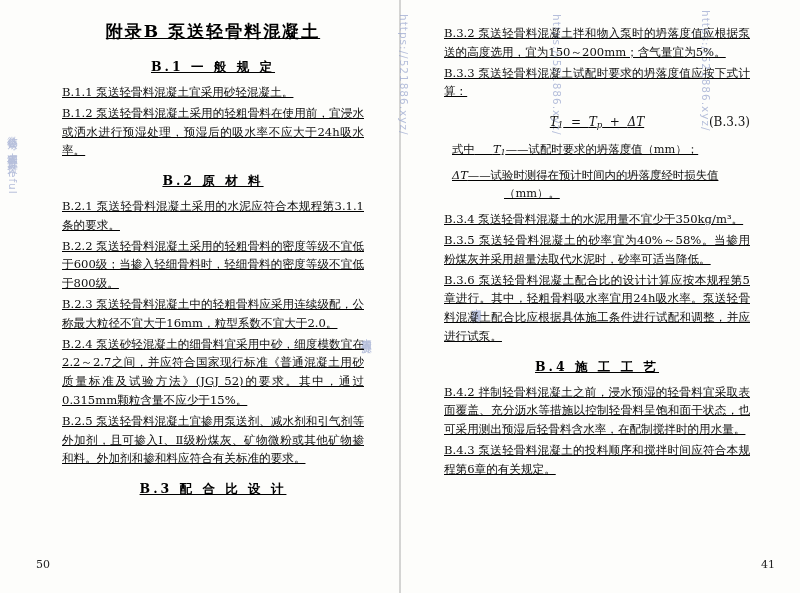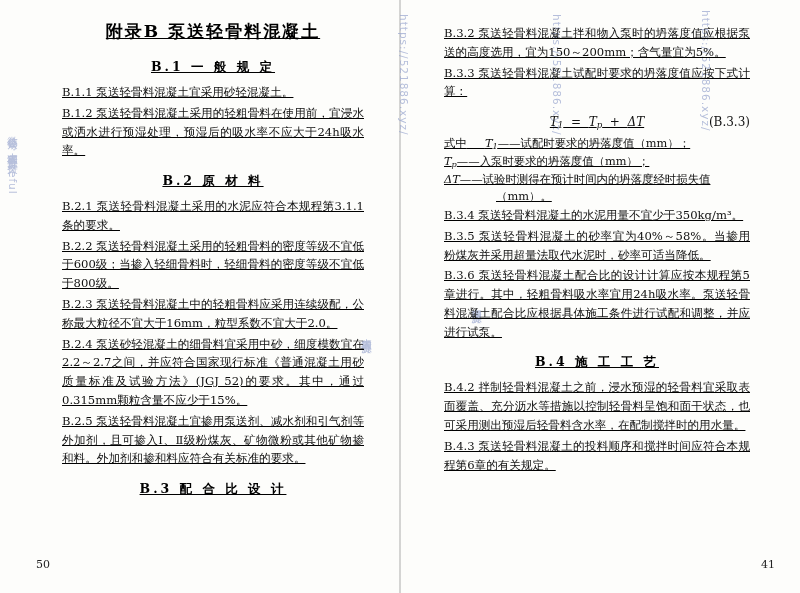--- a/index.html
+++ b/index.html
@@ -94,21 +94,21 @@
   }
   .formula-line .eqno {
     position: absolute;
     right: 0;
     font-style: normal;
   }
   .where-line {
     font-family: "DejaVu Serif", "Liberation Serif", serif;
     font-size: 11.4px;
     line-height: 1.55;
-    margin: 0;
+    margin: 8px;
     padding-left: 52px;
     text-indent: -52px;
     color: #111;
   }
   .where-label { padding-left: 0; text-indent: 0; }
   .sub { font-size: 0.72em; vertical-align: -0.25em; }
   .italic { font-style: italic; }
   .pagenum {
     position: absolute;
     bottom: 22px;
@@ -167,23 +167,20 @@
         <span class="italic">ΔT</span>
         <span class="eqno">(B.3.3)</span>
       </div>
     </div>
 
     <p class="where-line where-label">
       <span>式中</span>&nbsp;&nbsp;&nbsp;&nbsp;
       <span class="italic">T</span><span class="sub italic">1</span><span>——试配时要求的坍落度值（mm）；</span>
     </p>
     <p class="where-line">
-      <span class="italic">T</span><span class="sub italic">p</span>——入泵时要求的坍落度值（mm）；
-    </p>
-    <p class="where-line">
       <span class="italic">ΔT</span>——试验时测得在预计时间内的坍落度经时损失值（mm）。
     </p>
 
     <p class="para">B.3.4  泵送轻骨料混凝土的水泥用量不宜少于350kg/m³。</p>
     <p class="para">B.3.5  泵送轻骨料混凝土的砂率宜为40%～58%。当掺用粉煤灰并采用超量法取代水泥时，砂率可适当降低。</p>
     <p class="para">B.3.6  泵送轻骨料混凝土配合比的设计计算应按本规程第5章进行。其中，轻粗骨料吸水率宜用24h吸水率。泵送轻骨料混凝土配合比应根据具体施工条件进行试配和调整，并应进行试泵。</p>
 
     <h2 class="section">B.4  施  工  工  艺</h2>
 
     <p class="para">B.4.2  拌制轻骨料混凝土之前，浸水预湿的轻骨料宜采取表面覆盖、充分沥水等措施以控制轻骨料呈饱和面干状态，也可采用测出预湿后轻骨料含水率，在配制搅拌时的用水量。</p>

